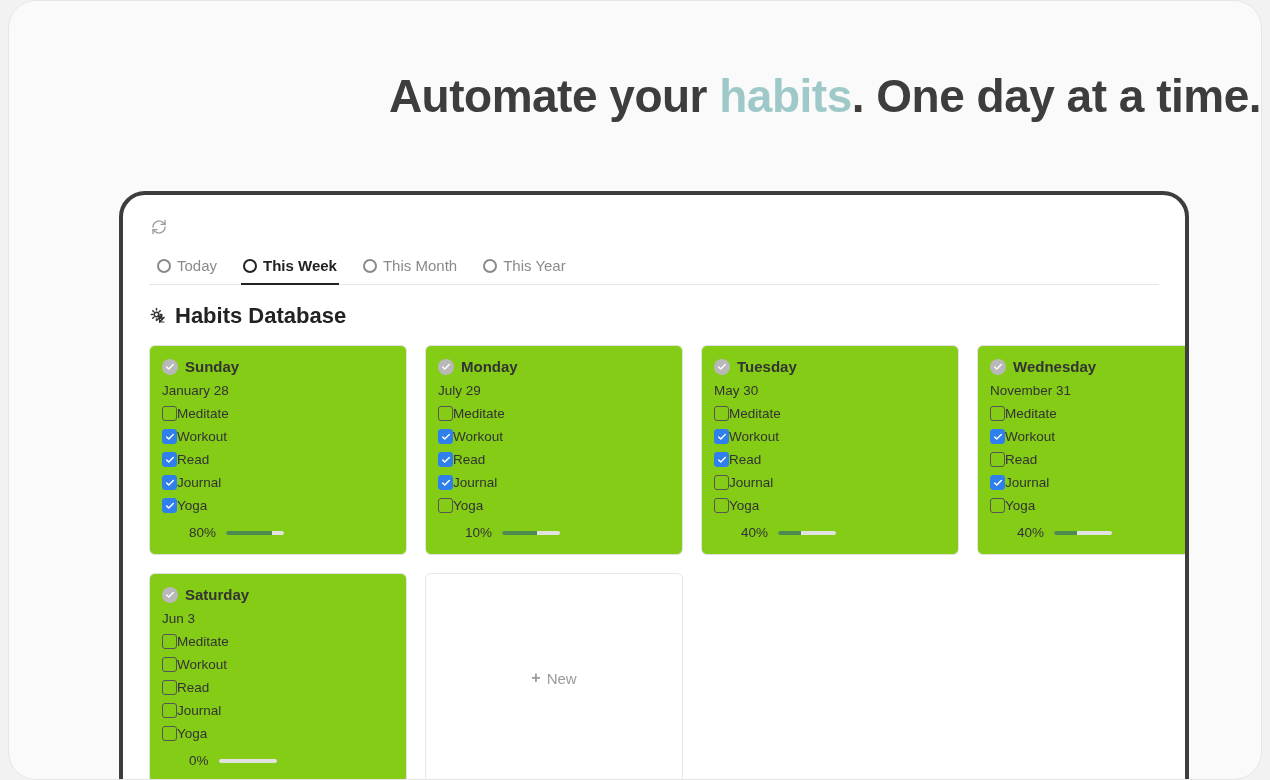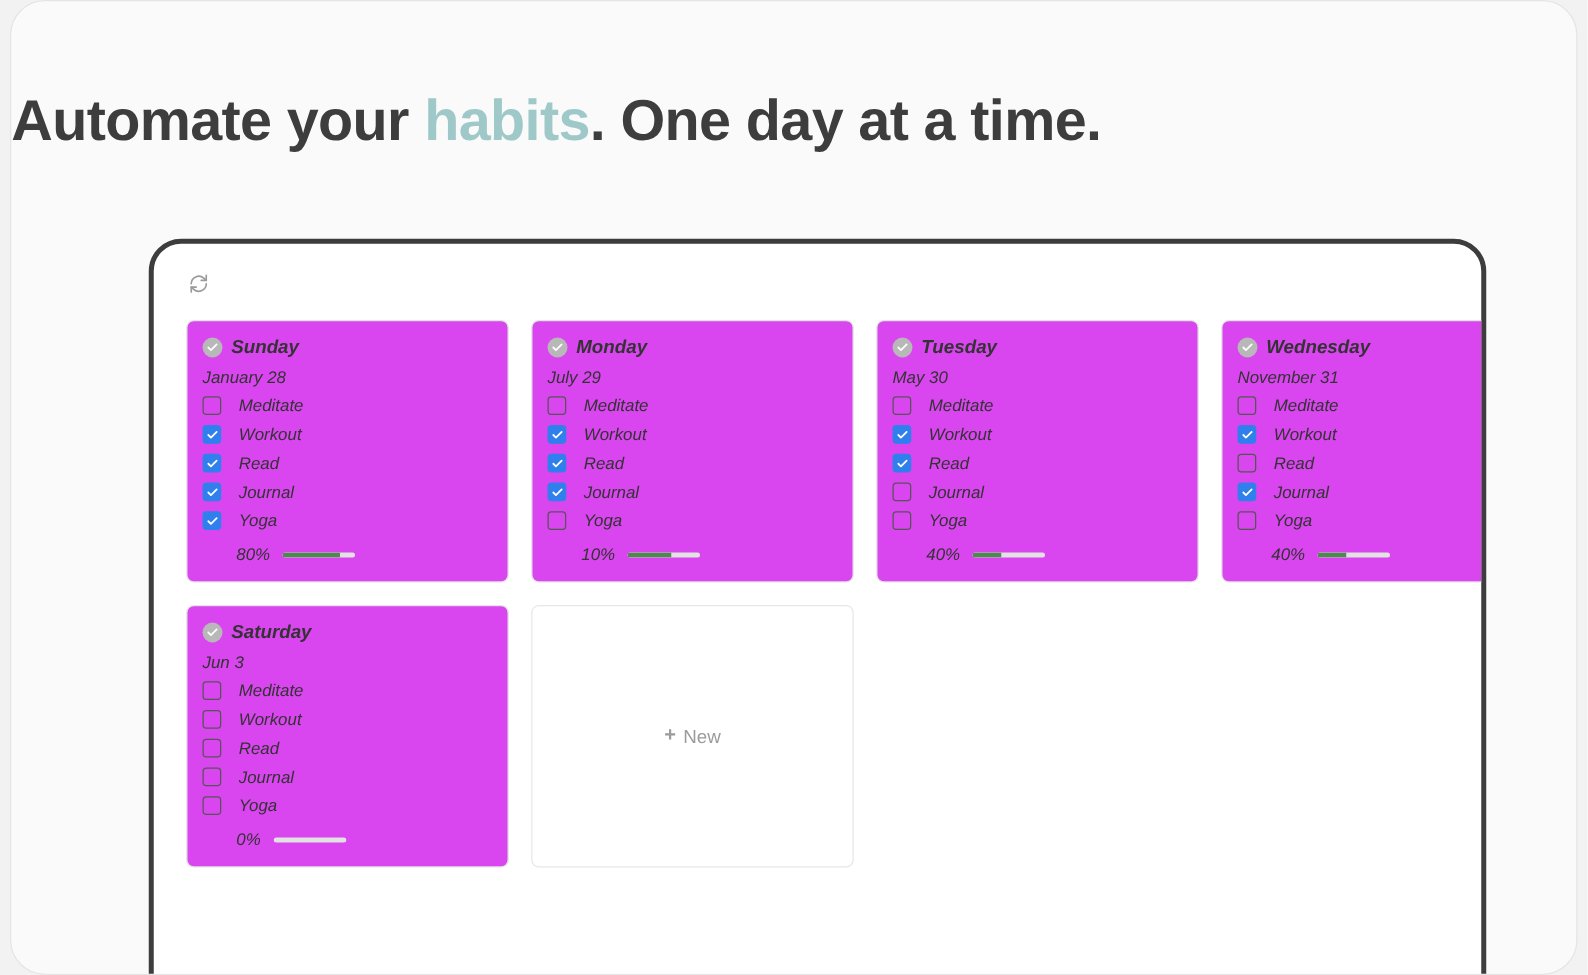--- a/index.html
+++ b/index.html
@@ -13,21 +13,21 @@
   }
   .outer-card {
     position:absolute;
     left:8px; right:8px; top:0; bottom:0;
     background:#fafafa;
     border:1px solid #e5e5e5;
     border-radius:28px;
     overflow:hidden;
   }
   .headline {
-    text-align:left;
+    text-align:right;
     margin-top:68px;
     font-size:46px;
     font-weight:600;
     color:#3d3d3d;
     letter-spacing:-0.5px;
   }
   .headline .accent { color:#9fc9c9; }
   .headline .punct { color:#3d3d3d; }
 
   .app-window {
@@ -98,23 +98,22 @@
   .cards-grid {
     display:grid;
     grid-template-columns: repeat(4, 258px);
     gap:18px;
     margin-top:16px;
   }
   .day-card {
     border:1px solid #e3e3e3;
     border-radius:6px;
     padding:12px 12px 14px 12px;
-    background:#d946ef;
+    background:#84cc16;
     font-size:14px;
-    font-style:italic;
   }
   .day-header {
     display:flex;
     align-items:center;
     gap:7px;
     font-weight:700;
     color:#333;
     font-size:15px;
   }
   .check-circle-icon {
@@ -129,21 +128,21 @@
   }
   .check-circle-icon svg { width:10px; height:10px; display:block; }
   .day-date {
     margin-top:8px;
     color:#333;
     font-size:13.5px;
   }
   .habit-row {
     display:flex;
     align-items:flex-end;
-    gap:14px;
+    gap:0;
     margin-top:8px;
     color:#333;
     font-size:13.5px;
   }
   .chk {
     width:15px; height:15px;
     border:1.6px solid #555;
     border-radius:3px;
     display:flex;
     align-items:center;
@@ -204,21 +203,53 @@
   <div class="app-window">
     <span class="sync-icon">
       <svg width="16" height="16" viewBox="0 0 24 24" fill="none" stroke="currentColor" stroke-width="2" stroke-linecap="round" stroke-linejoin="round">
           <path d="M21 2v6h-6"></path>
           <path d="M3 12a9 9 0 0 1 15-6.7L21 8"></path>
           <path d="M3 22v-6h6"></path>
           <path d="M21 12a9 9 0 0 1-15 6.7L3 16"></path>
         </svg>
     </span>
 
-
+    <div class="tabs" id="tabs-bar">
+        <div class="tab">
+          <span class="radio-icon"></span>
+          <span>Today</span>
+        </div>
+        <div class="tab active">
+          <span class="radio-icon"></span>
+          <span>This Week</span>
+        </div>
+        <div class="tab">
+          <span class="radio-icon"></span>
+          <span>This Month</span>
+        </div>
+        <div class="tab">
+          <span class="radio-icon"></span>
+          <span>This Year</span>
+        </div>
+      </div>
+
+    <div class="db-title">
+      <span class="gear-icon">
+        <svg width="18" height="18" viewBox="0 0 24 24" fill="none" stroke="#333" stroke-width="2" stroke-linecap="round" stroke-linejoin="round">
+          <circle cx="10" cy="10" r="3"></circle>
+          <path d="M10 2v2M10 16v2M3 10h2M15 10h2M5 5l1.4 1.4M13.6 13.6 15 15M5 15l1.4-1.4M13.6 6.4 15 5"></path>
+          <path d="M14 20l6-6M20 20h-6v-6" stroke-width="1.6"></path>
+          <path d="M20 14l-6 6" stroke-width="1.6"></path>
+          <path d="M14 14l6 6" style="display:none"></path>
+          <path d="M22 22"></path>
+          <path d="M16 22l6-6M22 22v-5h-5" transform="translate(-5,-5)"></path>
+        </svg>
+      </span>
+      <span>Habits Database</span>
+    </div>
 
     <div class="cards-grid" id="cards-grid">
         <div class="day-card">
           <div class="day-header">
             <span class="check-circle-icon">
               <svg viewBox="0 0 24 24" fill="none" stroke="currentColor" stroke-width="3.4" stroke-linecap="round" stroke-linejoin="round">
                 <polyline points="20 6 9 17 4 12"></polyline>
               </svg>
             </span>
             <span>Sunday</span>

